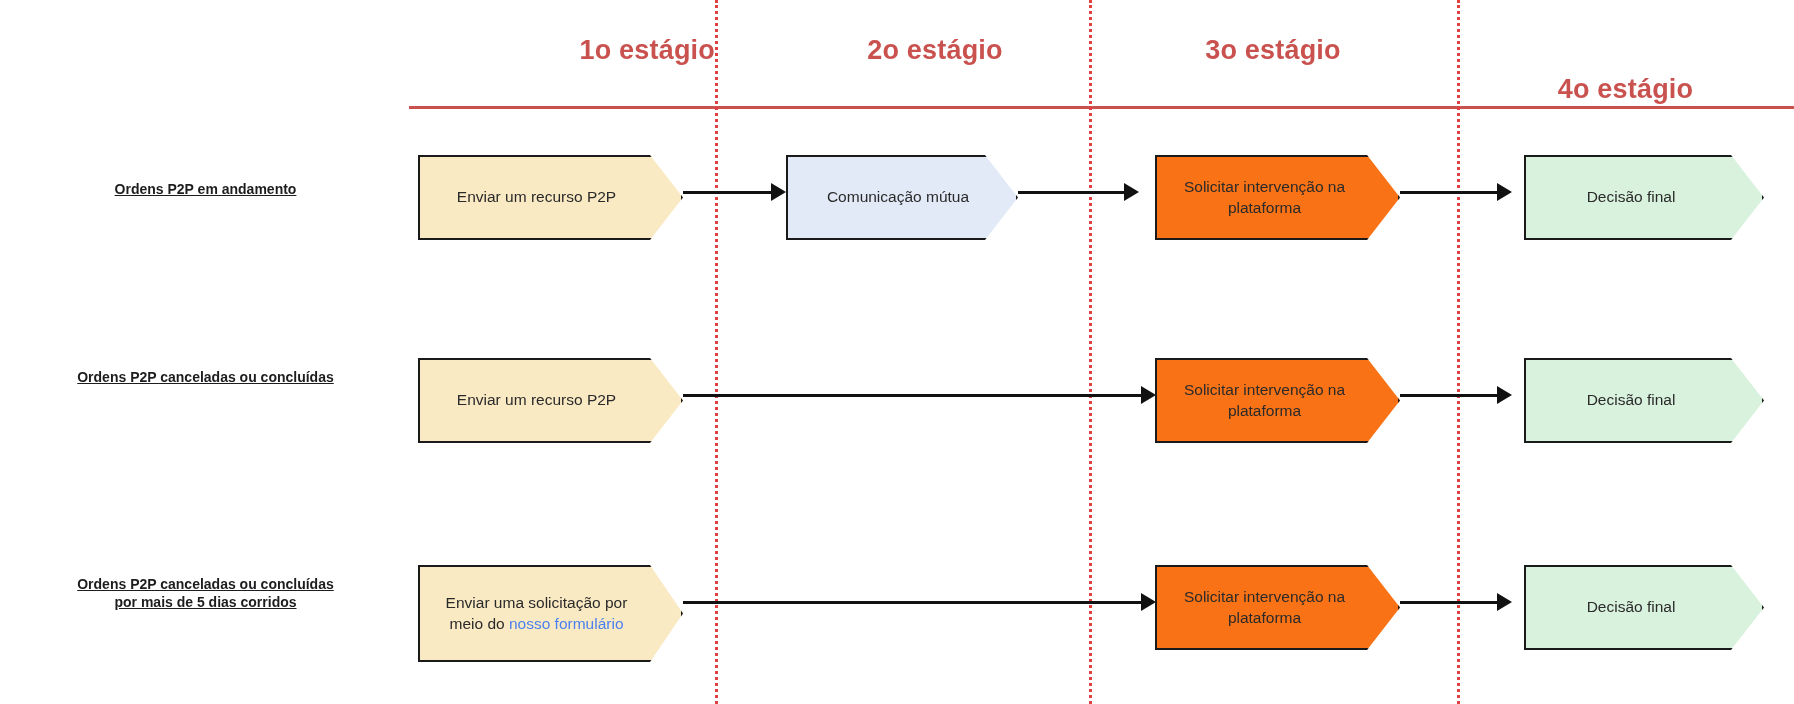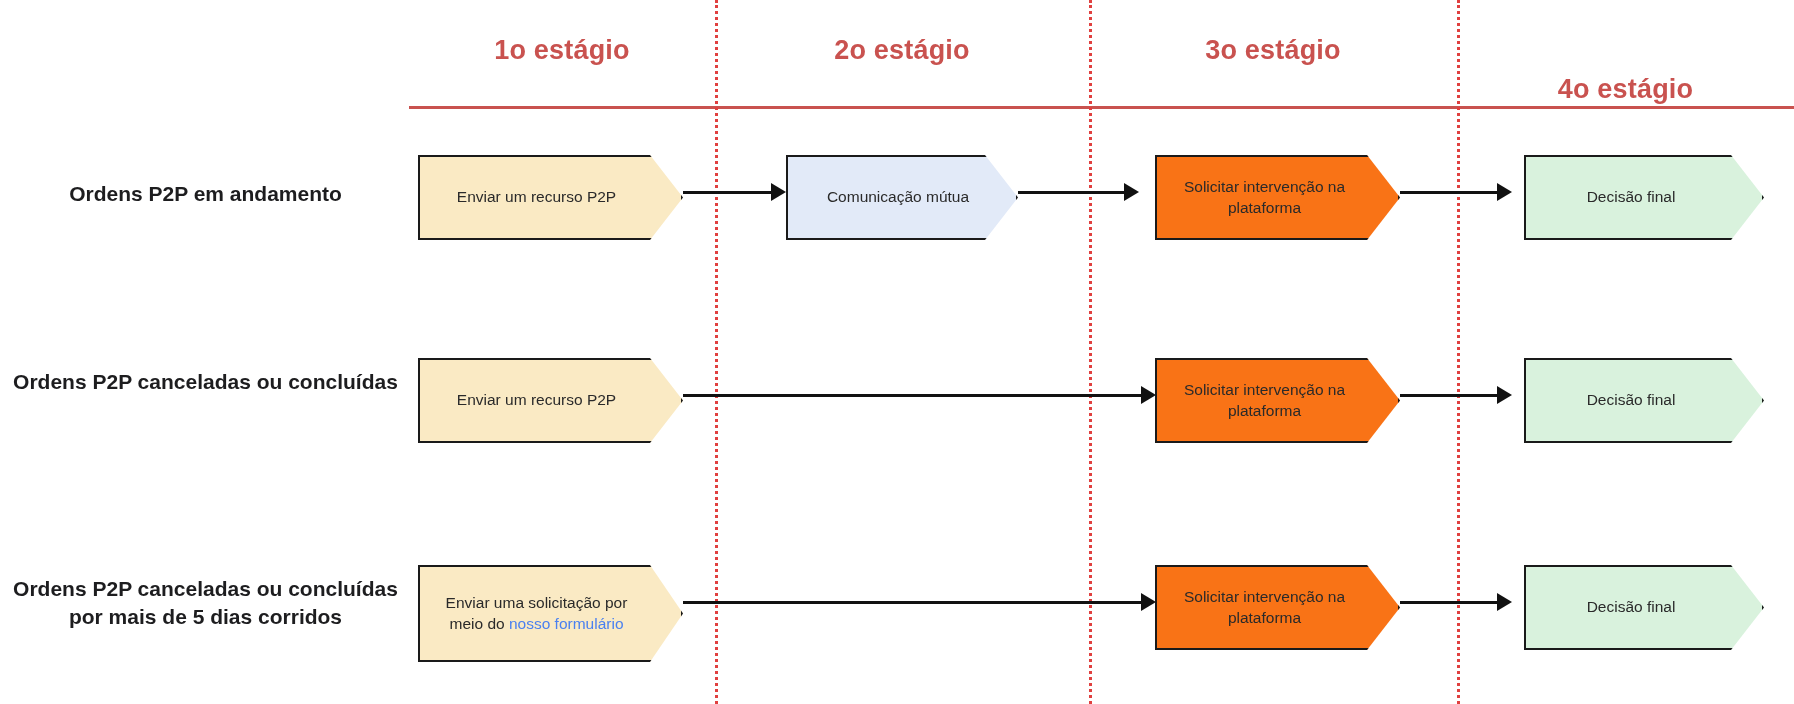--- a/index.html
+++ b/index.html
@@ -50,24 +50,25 @@
     width: 3px;
     border-left: 3px dotted #e0403f;
   }
 
   
   .row-label {
     position: absolute;
     left: 8px;
     width: 395px;
     text-align: center;
-    font-size: 21px;
+    font-size: 14px;
     font-weight: bold;
     color: #1d1d1f;
     line-height: 1.32;
+    text-decoration: underline;
   }
 
   
   .chev {
     position: absolute;
     box-sizing: border-box;
     display: flex;
     align-items: center;
     justify-content: center;
     text-align: center;
@@ -101,22 +102,22 @@
     border-top: 9px solid transparent;
     border-bottom: 9px solid transparent;
     border-left: 15px solid #111111;
   }
 </style>
 </head>
 <body>
 
 <div class="canvas">
 
-  <div class="stage-header" style="left:409px; width:306px;">1o estágio</div>
-  <div class="stage-header" style="left:715px; width:374px;">2o estágio</div>
+  <div class="stage-header" style="left:409px; width:306px;text-align:right;">1o estágio</div>
+  <div class="stage-header" style="left:748px; width:374px;">2o estágio</div>
   <div class="stage-header" style="left:1089px; width:368px;">3o estágio</div>
   <div class="stage-header" style="left:1457px; width:337px;margin-top:39px;">4o estágio</div>
 
   <div class="header-rule"></div>
 
   <div class="v-sep" style="left:715px;"></div>
   <div class="v-sep" style="left:1089px;"></div>
   <div class="v-sep" style="left:1457px;"></div>
 
   <div class="row-label" style="top:180px;">

